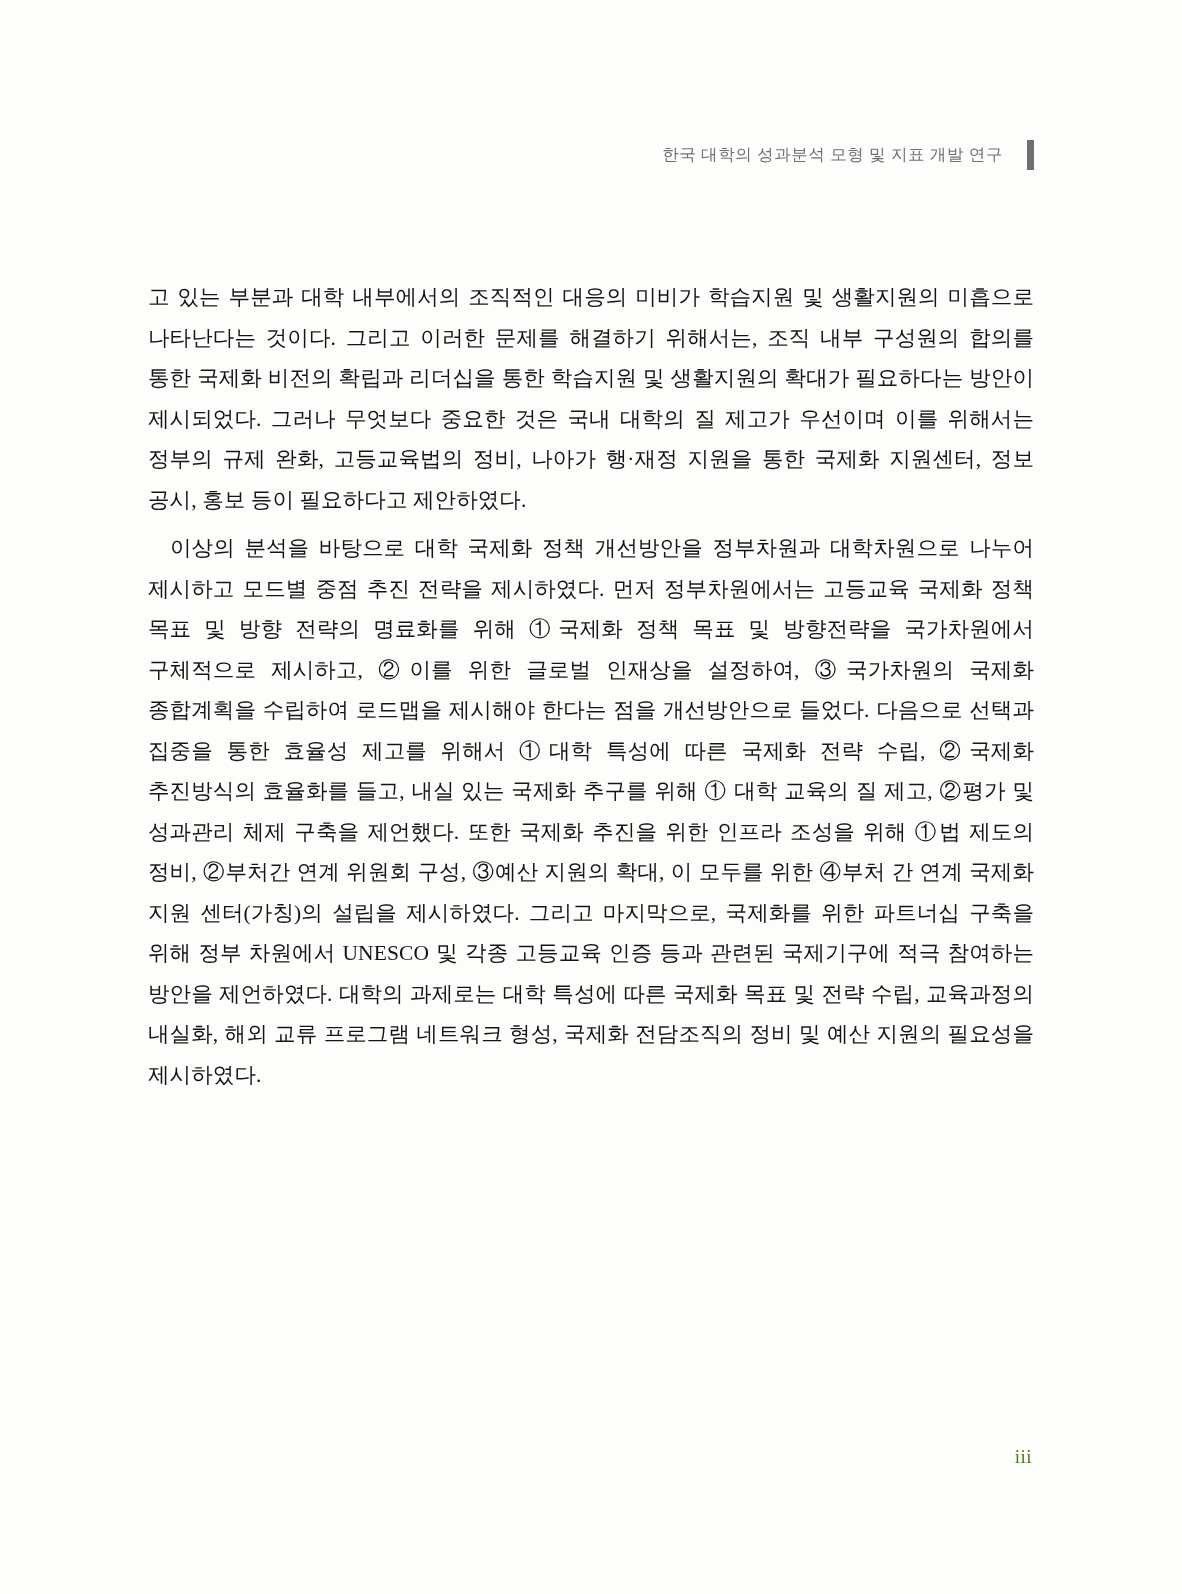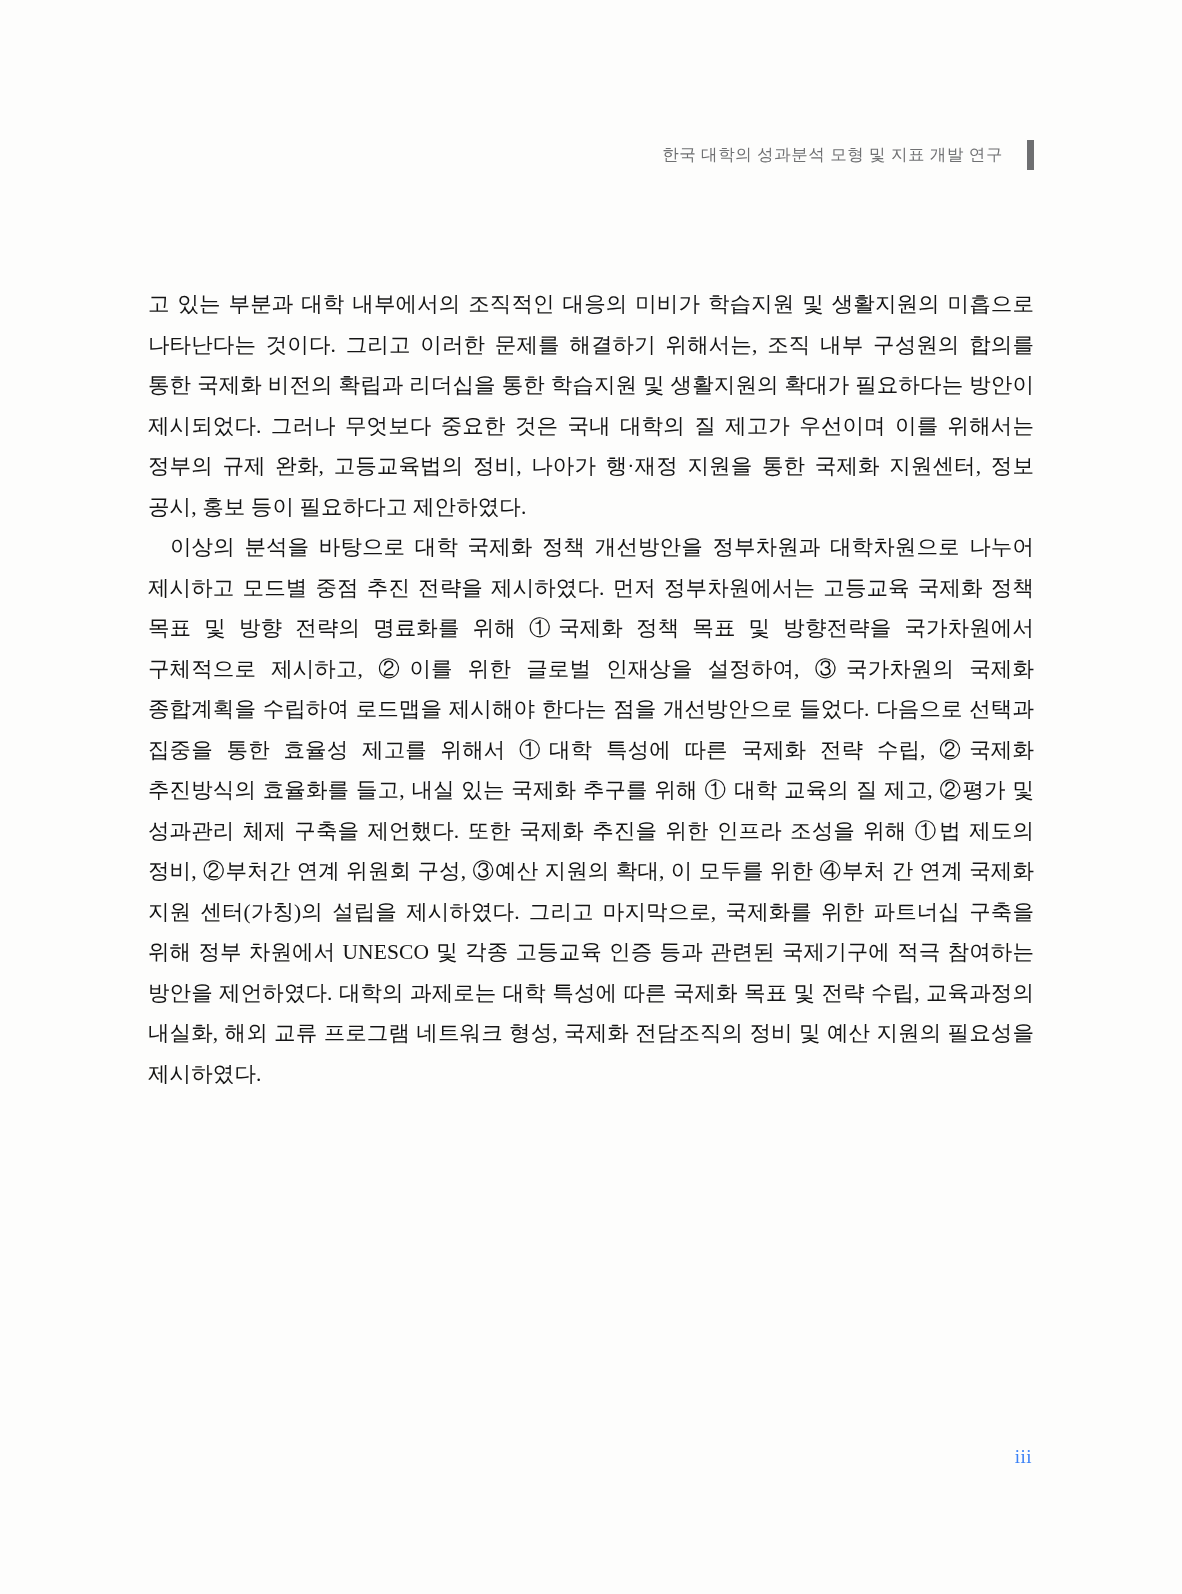--- a/index.html
+++ b/index.html
@@ -41,49 +41,49 @@
   .running-header .rh-bar {
     width: 7px;
     height: 30px;
     background: #6e6f71;
     display: block;
   }
 
   
   .body-text {
     position: absolute;
-    top: 284px;
+    top: 277px;
     left: 148px;
     width: 886px;
   }
   .body-text p {
     margin: 0;
     font-size: 21.5px;
     line-height: 40.5px;
     text-align: justify;
     text-justify: inter-character;
     letter-spacing: 0.1px;
     color: #141414;
     word-break: keep-all;
   }
   .body-text p.indent {
     text-indent: 22px;
   }
   .body-text p + p {
-    margin-top: 0px;
+    margin-top: 8px;
     font-family: Liberation Serif, serif;
   }
 
   
   .page-number {
     position: absolute;
     bottom: 126px;
     right: 150px;
     font-size: 19px;
-    color: #3b82f6;
+    color: #4d7c0f;
     font-family: "Liberation Serif", serif;
     letter-spacing: 0.5px;
   }
 </style>
 </head>
 <body>
 
 <div class="page">
 
   <div class="running-header">

